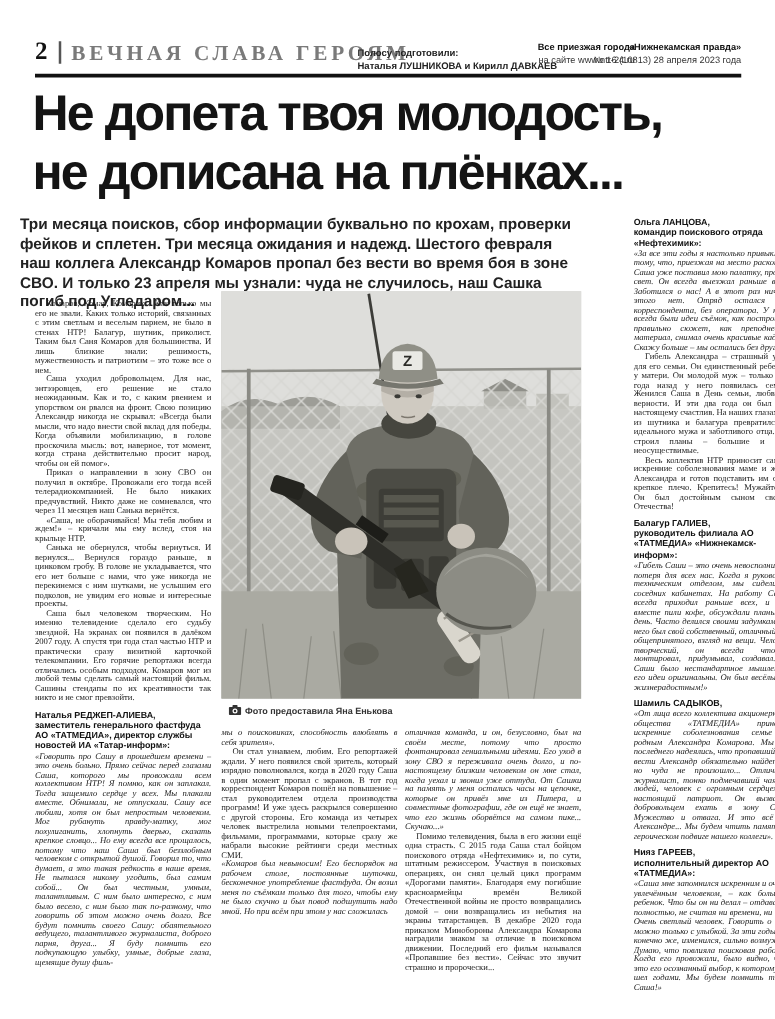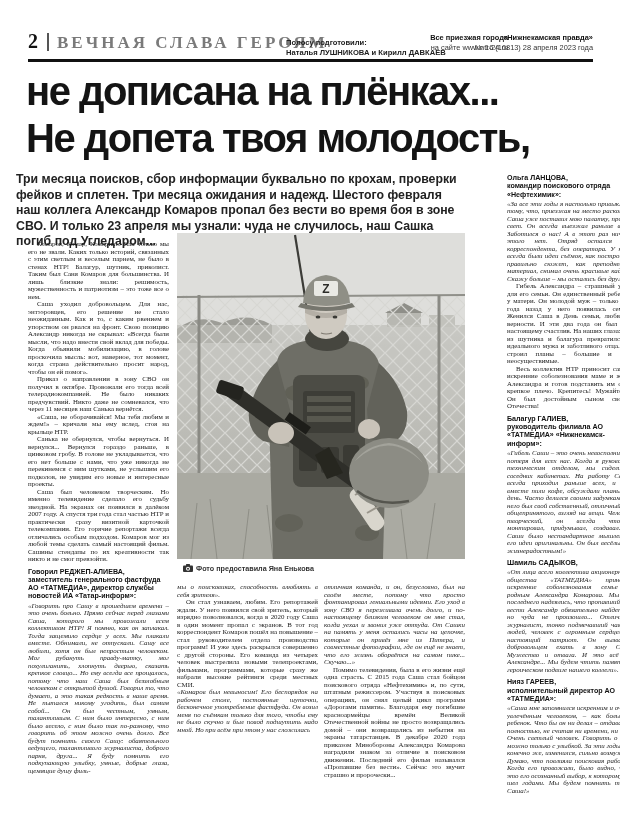--- a/index.html
+++ b/index.html
@@ -53,34 +53,34 @@
     <div class="b">Все приезжая города</div>
     <div>на сайте www.ntr-24.ru</div>
   </div>
   <div class="mast-info mi-issue">
     <div class="b">«Нижнекамская правда»</div>
     <div>№ 16 (10813) 28 апреля 2023 года</div>
   </div>
   <div class="rule"></div>
 
   <div class="headline">
+    <div>Не допета твоя молодость,</div>
     <div>не дописана на плёнках...</div>
-    <div>Не допета твоя молодость,</div>
   </div>
   <p class="lead">Три месяца поисков, сбор информации буквально по крохам, проверки фейков и сплетен. Три месяца ожидания и надежд. Шестого февраля наш коллега Александр Комаров пропал без вести во время боя в зоне СВО. И только 23 апреля мы узнали: чуда не случилось, наш Сашка погиб под Угледаром...</p>
 
   <section class="col col1">
     <p class="pp">Комаров, Комар, Комарик... Как только мы его не звали. Каких только историй, связанных с этим светлым и веселым парнем, не было в стенах НТР! Балагур, шутник, приколист. Таким был Саня Комаров для большинства. И лишь близкие знали: решимость, мужественность и патриотизм – это тоже все о нем.</p>
     <p class="pp">Саша уходил добровольцем. Для нас, энтээровцев, его решение не стало неожиданным. Как и то, с каким рвением и упорством он рвался на фронт. Свою позицию Александр никогда не скрывал: «Всегда были мысли, что надо внести свой вклад для победы. Когда объявили мобилизацию, в голове проскочила мысль: вот, наверное, тот момент, когда страна действительно просит народ, чтобы он ей помог».</p>
     <p class="pp">Приказ о направлении в зону СВО он получил в октябре. Провожали его тогда всей телерадиокомпанией. Не было никаких предчувствий. Никто даже не сомневался, что через 11 месяцев наш Санька вернётся.</p>
     <p class="pp">«Саша, не оборачивайся! Мы тебя любим и ждем!» – кричали мы ему вслед, стоя на крыльце НТР.</p>
     <p class="pp">Санька не обернулся, чтобы вернуться. И вернулся... Вернулся гораздо раньше, в цинковом гробу. В голове не укладывается, что его нет больше с нами, что уже никогда не перекинемся с ним шутками, не услышим его подколов, не увидим его новые и интересные проекты.</p>
     <p class="pp">Саша был человеком творческим. Но именно телевидение сделало его судьбу звездной. На экранах он появился в далёком 2007 году. А спустя три года стал частью НТР и практически сразу визитной карточкой телекомпании. Его горячие репортажи всегда отличались особым подходом. Комаров мог из любой темы сделать самый настоящий фильм. Сашины стендапы по их креативности так никто и не смог превзойти.</p>
     <div class="speaker">
-      <div>Говорил РЕДЖЕП-АЛИЕВА,</div>
+      <div>Наталья РЕДЖЕП-АЛИЕВА,</div>
       <div>заместитель генерального фастфуда АО «ТАТМЕДИА», директор службы новостей ИА «Татар-информ»:</div>
     </div>
     <p class="quote">«Говорить про Сашу в прошедшем времени – это очень больно. Прямо сейчас перед глазами Саша, которого мы провожали всем коллективом НТР! Я помню, как он заплакал. Тогда защемило сердце у всех. Мы плакали вместе. Обнимали, не отпускали. Сашу все любили, хотя он был непростым человеком. Мог рубануть правду-матку, мог похулиганить, хлопнуть дверью, сказать крепкое словцо... Но ему всегда все прощалось, потому что наш Саша был беззлобным человеком с открытой душой. Говорил то, что думает, а это такая редкость в наше время. Не пытался никому угодить, был самим собой... Он был честным, умным, талантливым. С ним было интересно, с ним было весело, с ним было так по-разному, что говорить об этом можно очень долго. Все будут помнить своего Сашу: обаятельного ведущего, талантливого журналиста, доброго парня, друга... Я буду помнить его подкупающую улыбку, умные, добрые глаза, щемящие душу филь-</p>
   </section>
 
   <figure class="photo" style="margin:0">
     <svg width="288" height="326" viewBox="0 0 288 326">
       <defs>
         <linearGradient id="bg" x1="0" y1="0" x2="0" y2="1">
           <stop offset="0" stop-color="#e2e2df"></stop>

